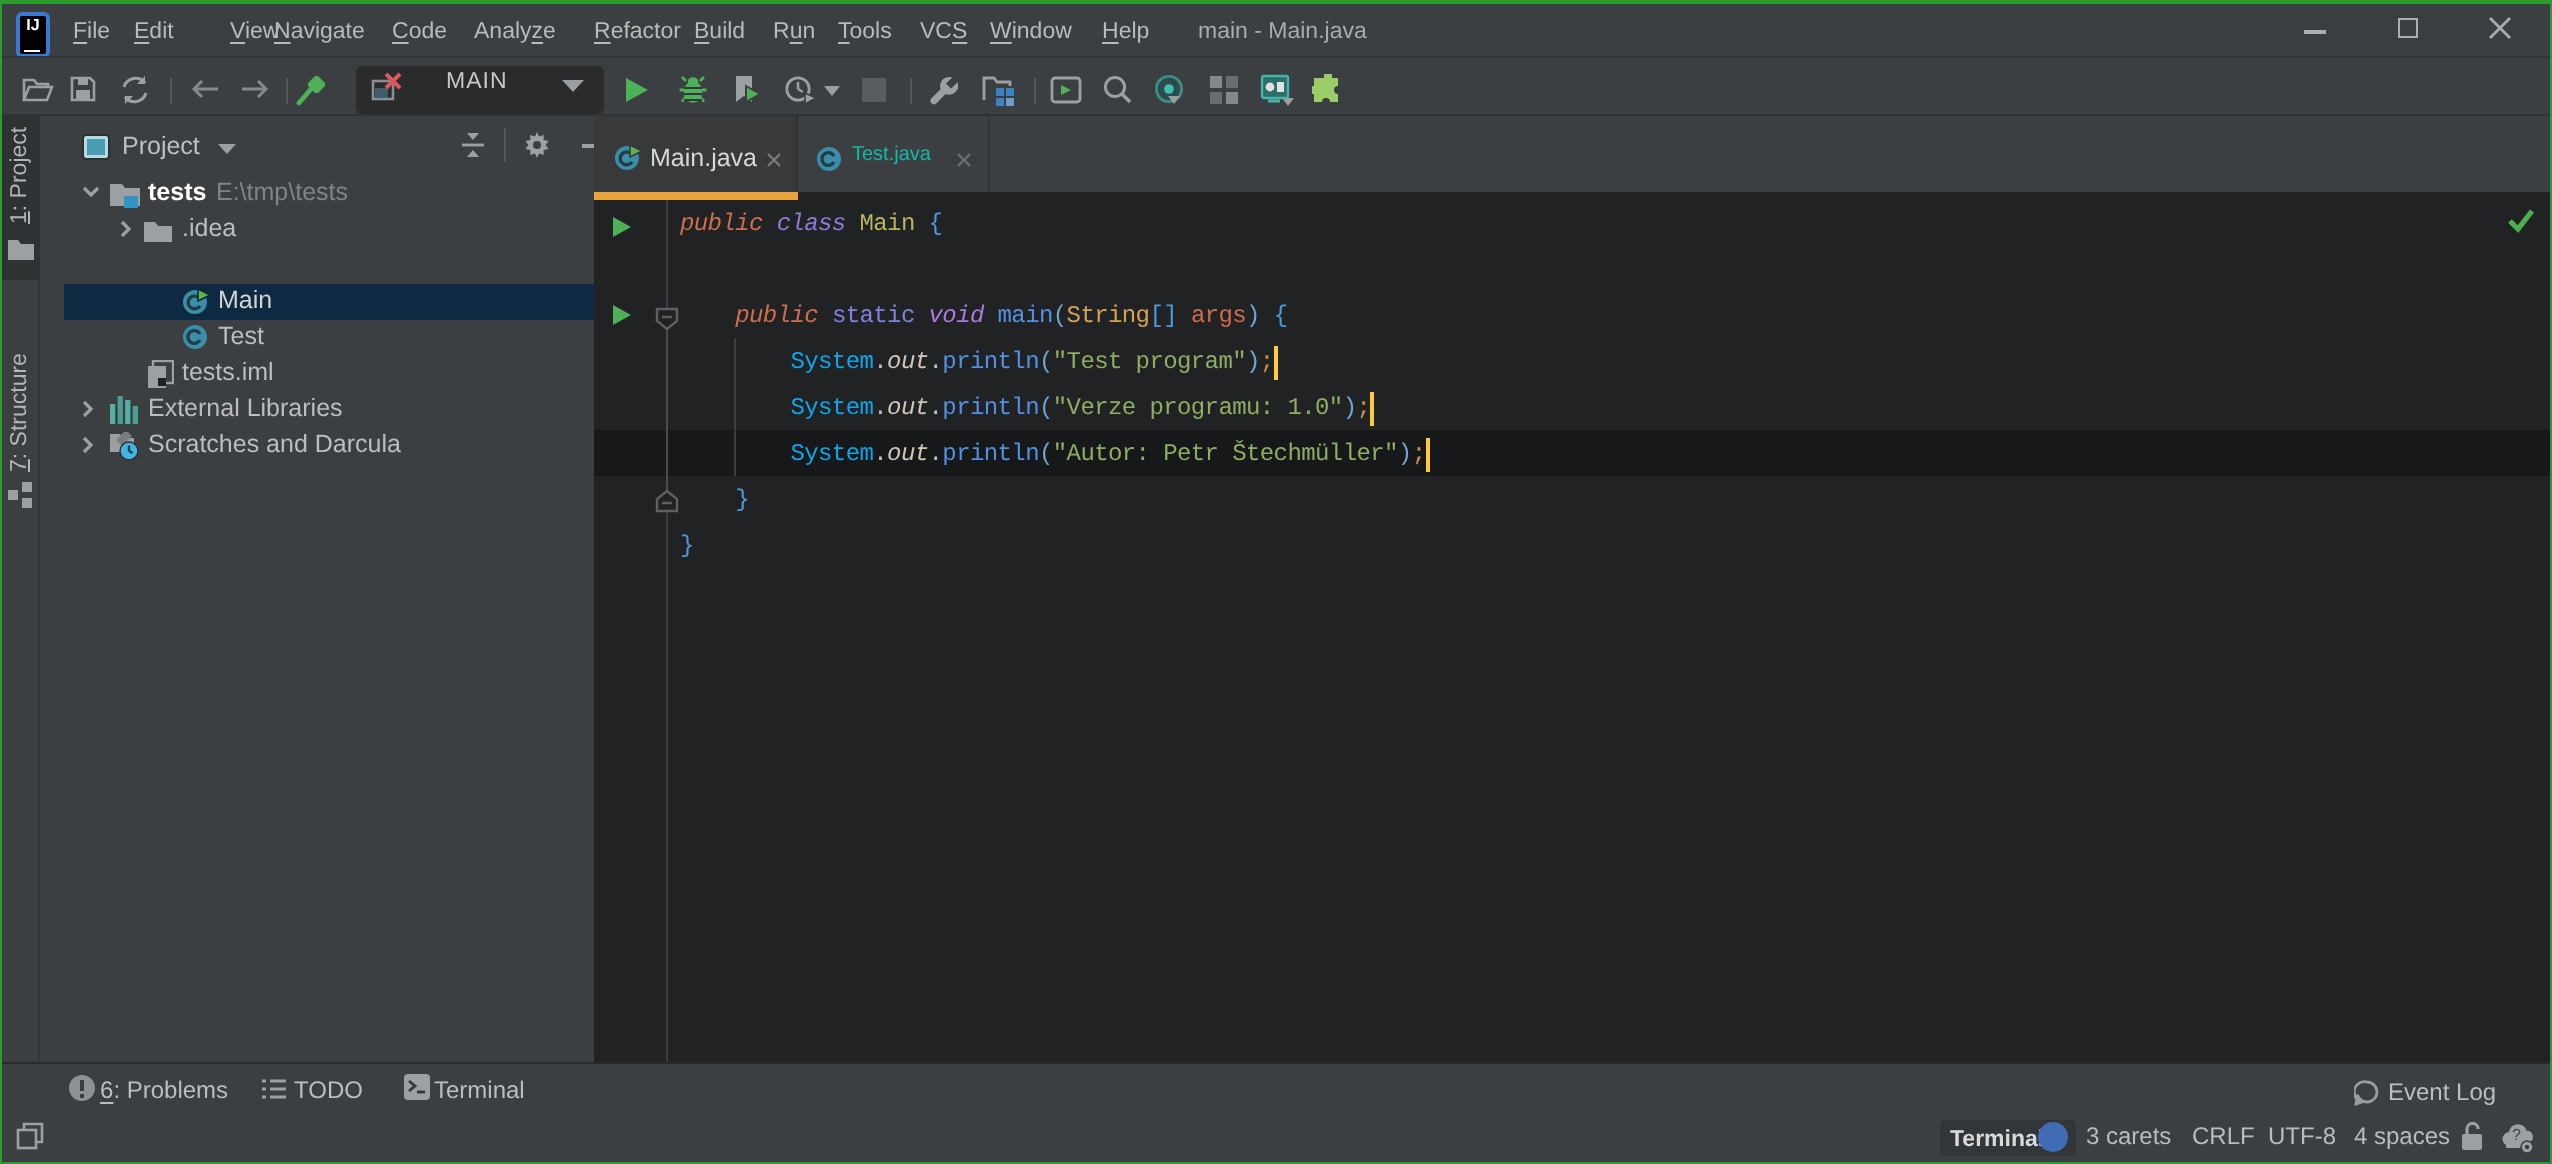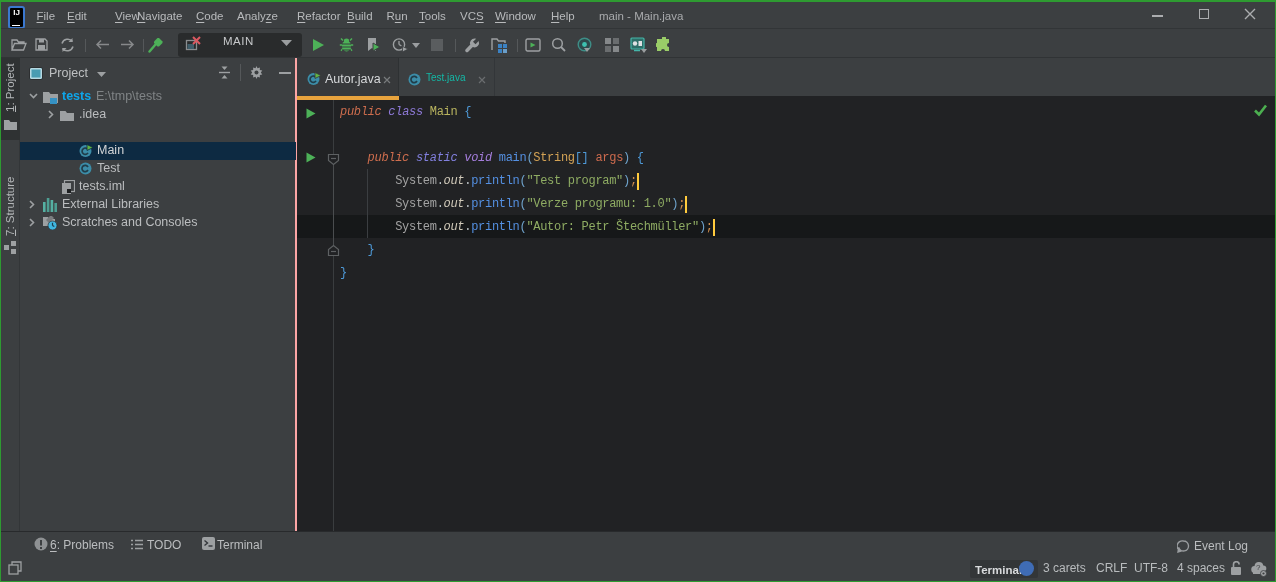--- a/index.html
+++ b/index.html
@@ -6,39 +6,39 @@
 .abs{position:absolute}
 #frame{position:absolute;left:0;top:0;width:1276px;height:582px;border-top:2px solid #2e9b31;border-left:1px solid #2e9b31;border-right:1px solid #2e9b31;border-bottom:1px solid #2e9b31;z-index:999;pointer-events:none}
 #titlebar{position:absolute;left:0;top:2px;width:1276px;height:26px;background:#3c3f41}
 .menu{position:absolute;top:7.5px;font-size:11.5px;color:#b8babc;white-space:nowrap}
 .menu u{text-decoration:underline;text-underline-offset:2px}
 #toolbar{position:absolute;left:0;top:28px;width:1276px;height:30px;background:#3c3f41;border-top:1px solid #323537;border-bottom:1px solid #303335}
 .tsep{position:absolute;top:10px;width:1px;height:13px;background:#55585a}
 #main{position:absolute;left:0;top:58px;width:1276px;height:473px}
 #stripe{position:absolute;left:0;top:0;width:20px;height:473px;background:#3c3f41;border-right:1px solid #333638}
 .vtext{position:absolute;white-space:nowrap;font-size:11.5px;color:#b3b6b8}
-#project{position:absolute;left:20px;top:0;width:277px;height:473px;background:#3c3f41;border-right:2px solid #fca5a5}
+#project{position:absolute;left:32px;top:0;width:277px;height:473px;background:#3c3f41;border-right:2px solid #fca5a5}
 .trow{position:absolute;left:0;width:276px;height:18px;font-size:12.5px;color:#bbbdbf;white-space:nowrap}
 .trow span.lbl{position:absolute;top:1px}
 #editor{position:absolute;left:297px;top:0;width:979px;height:473px;background:#212224}
 #tabbar{position:absolute;left:0;top:0;width:979px;height:38px;background:#3c3f41}
 #tab1{position:absolute;left:0;top:0;width:102px;height:38px;background:#37393b}
 #tab1u{position:absolute;left:0;top:38px;width:102px;height:4px;background:#e8a33d}
 .chev{stroke:#9da0a2;stroke-width:1.6;fill:none}
 pre.cl{position:absolute;font-family:"Liberation Mono",monospace;font-size:12px;letter-spacing:-0.3px;line-height:23px;white-space:pre;color:#bcc4c8}
 .k1{color:#cf6e4e;font-style:italic}
 .k2{color:#8f7ad9;font-style:italic}
-.k3{color:#8280df;font-style:italic}
+.k3{color:#8280df;}
 .k4{color:#a47ddb;font-style:italic}
 .cy{color:#b9b45f}
 .mb{color:#5490e2}
 .st{color:#d4a355}
 .br{color:#4e9ad8}
 .ar{color:#ce6b4e}
-.sy{color:#a3a3a3}
+.sy{color:#0ea5e9}
 .ou{color:#cfc8b8;font-style:italic}
 .sg{color:#8fac63}
 .pa{color:#6fa3cc}
 .sc{color:#ce8c4c}
 .caret{position:absolute;width:2px;height:17px;background:#ffcb3d}
 #bottom{position:absolute;left:0;top:531px;width:1276px;height:51px;background:#3c3f41;border-top:1px solid #282a2c}
 .sbt{position:absolute;font-size:12px;color:#bbbdbf;white-space:nowrap}
 .sbt u{text-underline-offset:2px}
 .sb2{position:absolute;top:29px;font-size:12px;color:#b9bcbe;white-space:nowrap}
 </style></head>
@@ -201,21 +201,21 @@
 <div class="abs" style="left:259px;top:14px;width:12px;height:2px;background:#9da0a2"></div>
 
 <div class="trow" style="top:30px">
  <svg class="abs" style="left:9px;top:5px" width="9" height="6" viewBox="0 0 9 6">
           <path d="M1 1 L4.5 4.5 L8 1" class="chev"></path>
         </svg>
  <svg class="abs" style="left:23px;top:3px" width="15" height="13" viewBox="0 0 15 13">
           <path d="M0 12 L0 1 L6 1 L7.5 3 L15 3 L15 12 Z" fill="#9da0a2"></path>
           <rect x="7" y="7" width="7" height="6" fill="#3592c4"></rect>
         </svg>
- <span class="lbl" style="left:42px;font-weight:bold;color:#0ea5e9">tests</span>
+ <span class="lbl" style="left:42px;font-weight:bold;color:#ffffff">tests</span>
  <span class="lbl" style="left:76px;color:#808486">E:\tmp\tests</span>
 </div>
 <div class="trow" style="top:48px">
  <svg class="abs" style="left:28px;top:4px" width="6" height="9" viewBox="0 0 6 9">
           <path d="M1 1 L4.5 4.5 L1 8" class="chev"></path>
         </svg>
  <svg class="abs" style="left:40px;top:4px" width="14" height="12" viewBox="0 0 14 12">
           <path d="M0 11 L0 1 L5.5 1 L7 3 L14 3 L14 11 Z" fill="#9da0a2"></path>
         </svg>
  <span class="lbl" style="left:59px">.idea</span>
@@ -260,37 +260,37 @@
  <svg class="abs" style="left:9px;top:4px" width="6" height="9" viewBox="0 0 6 9">
           <path d="M1 1 L4.5 4.5 L1 8" class="chev"></path>
         </svg>
  <svg class="abs" style="left:23px;top:2px" width="15" height="14" viewBox="0 0 15 14">
           <path d="M0 10 L0 1 L5 1 L6.5 3 L12 3 L12 10 Z" fill="#9da0a2"></path>
           <path d="M2 5 L7 0 L10 3 L5 8 Z" fill="#7a7d7f" transform="translate(1,-1)"></path>
           <circle cx="9.5" cy="9.5" r="4.5" fill="#40b6e0"></circle>
           <circle cx="9.5" cy="9.5" r="4.5" fill="none" stroke="#2b2d2f" stroke-width="0.7"></circle>
           <path d="M9.5 9.5 L9.5 6.8 M9.5 9.5 L11.3 10.5" stroke="#1d3d4d" stroke-width="1.2"></path>
         </svg>
- <span class="lbl" style="left:42px">Scratches and Consoles</span>
+ <span class="lbl" style="left:42px">Scratches and Darcula</span>
 </div>
 </div>
 <div id="editor">
 <div class="abs" style="left:0;top:157px;width:979px;height:23px;background:#161819"></div>
 <div class="abs" style="left:36px;top:38px;width:1px;height:435px;background:#3a3d3f"></div>
 <div class="abs" style="left:70px;top:111px;width:1px;height:69px;background:#3b3e41"></div>
 <div id="tabbar">
 <div id="tab1"></div>
 <div class="abs" style="left:101px;top:0;width:1px;height:38px;background:#2e3133"></div>
 <div class="abs" style="left:197px;top:0;width:1px;height:38px;background:#333639"></div>
 <svg class="abs" style="left:10px;top:14px" width="14" height="14" viewBox="0 0 14 14">
           <circle cx="6.5" cy="7" r="6" fill="#3c8da8"></circle>
           <path d="M9 5.5 a3.2 3.2 0 1 0 0 3.4" fill="none" stroke="#213d49" stroke-width="1.7"></path>
           <path d="M8 0.5 L14 3.5 L8 6.5 Z" fill="#62b543" stroke="#37393b" stroke-width="0.8"></path>
         </svg>
-<span class="abs" style="left:28px;top:13.5px;font-size:12.5px;color:#d6d8da">Autor.java</span>
+<span class="abs" style="left:28px;top:13.5px;font-size:12.5px;color:#d6d8da">Main.java</span>
 <svg class="abs" style="left:86px;top:18px" width="8" height="8" viewBox="0 0 8 8">
           <path d="M1 1 L7 7 M7 1 L1 7" stroke="#787b7d" stroke-width="1.2"></path>
         </svg>
 <svg class="abs" style="left:111px;top:14.5px" width="13" height="13" viewBox="0 0 13 13">
           <circle cx="6.5" cy="6.5" r="6" fill="#3c8da8"></circle>
           <path d="M9 5 a3.2 3.2 0 1 0 0 3" fill="none" stroke="#213d49" stroke-width="1.7"></path>
         </svg>
 <span class="abs" style="left:129px;top:13.5px;font-size:10px;color:#14b8a6">Test.java</span>
 <svg class="abs" style="left:181px;top:18px" width="8" height="8" viewBox="0 0 8 8">
           <path d="M1 1 L7 7 M7 1 L1 7" stroke="#6a6d6f" stroke-width="1.2"></path>

